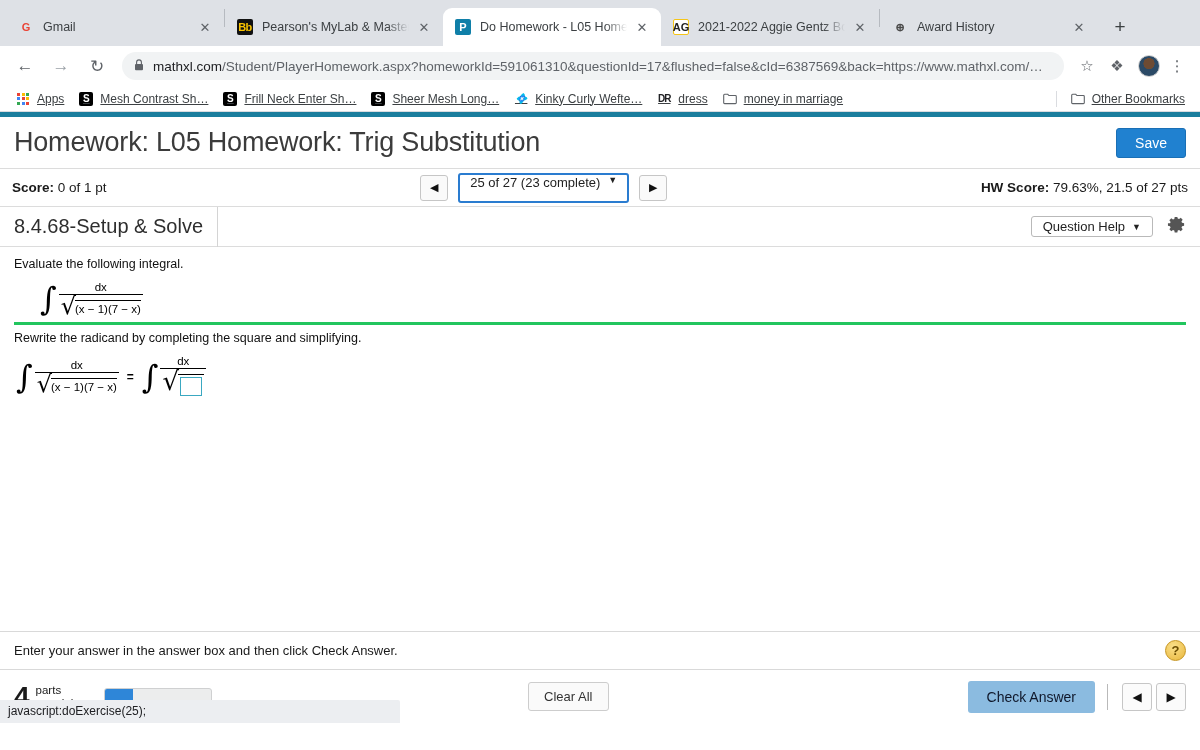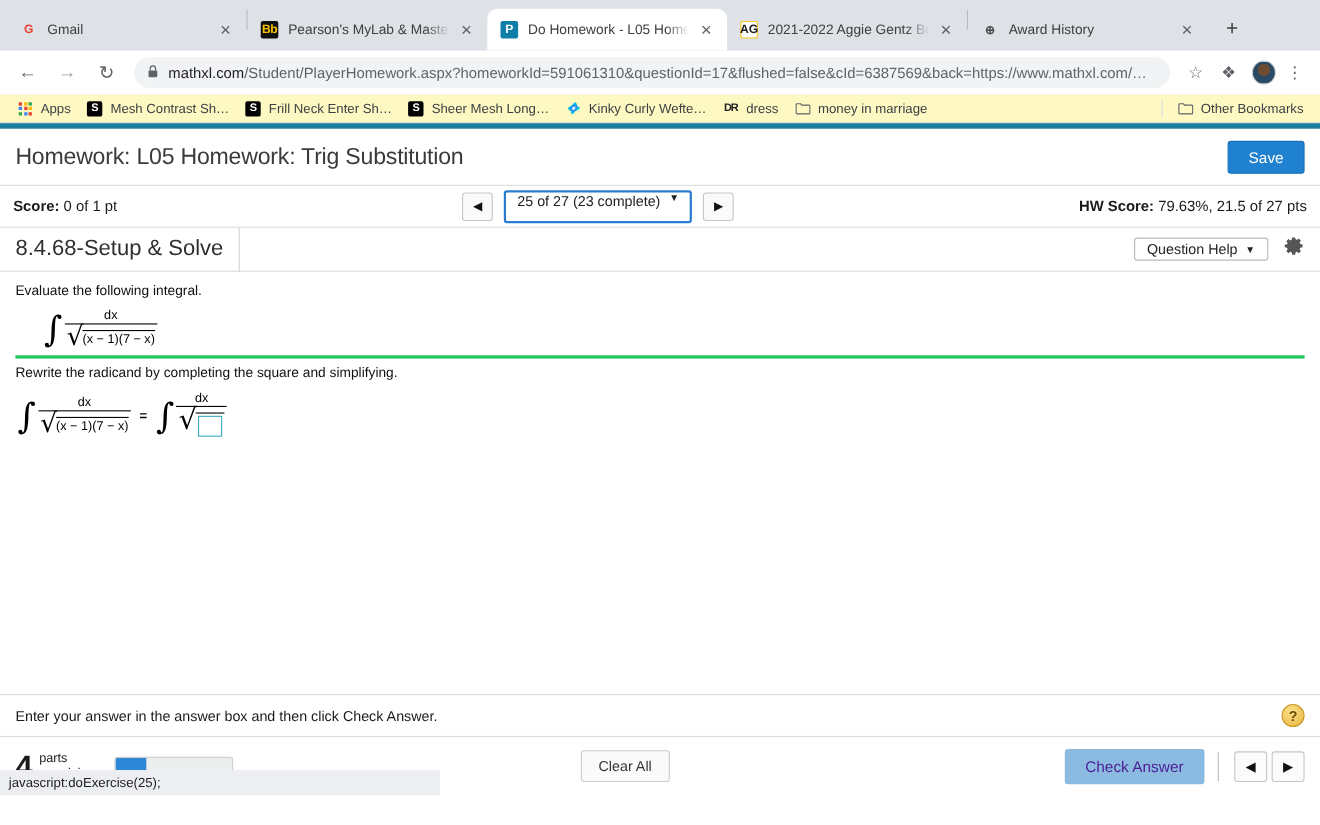--- a/index.html
+++ b/index.html
@@ -77,23 +77,24 @@
     width: 26px; height: 26px; display: flex; align-items: center;
     justify-content: center; color: #5f6368; font-size: 15px; margin-left: 4px;
   }
   #avatar {
     width: 22px; height: 22px; border-radius: 50%; margin-left: 8px;
     background: radial-gradient(circle at 50% 38%, #6d4b33 0 34%, #2b4a66 36% 100%);
     border: 1px solid #cfcfcf;
   }
 
   #bookmarks {
-    height: 26px; background: #fef9c3; display: flex; align-items: center;
+    height: 26px; background: #ffffff; display: flex; align-items: center;
     padding: 0 8px; font-size: 12px; color: #3c4043;
     border-bottom: 1px solid #dadce0;
+    text-decoration: underline;
   }
   .bm { display: flex; align-items: center; padding: 0 7px; height: 22px; white-space: nowrap; }
   .bm .bm-ico {
     width: 16px; height: 16px; flex: 0 0 16px; margin-right: 6px;
     display: flex; align-items: center; justify-content: center; font-size: 10px;
   }
   .ico-apps { display: grid; grid-template-columns: repeat(3, 3px); gap: 1.5px; }
   .ico-apps i { width: 3px; height: 3px; display: block; }
   .ico-apps i:nth-child(1) { background: #ea4335; }
   .ico-apps i:nth-child(2) { background: #fbbc05; }
@@ -124,21 +125,21 @@
   #user-icon { margin-left: 7px; font-size: 12px; color: #58595b; }
   #hdr-pipe { margin: 0 14px; color: #9a9a9a; font-weight: normal; }
   #datetime { color: #333; font-size: 13.5px; font-weight: bold; }
 
   #teal-rule { height: 5px; background: #1b7e9e; }
 
   #title-row {
     height: 52px; display: flex; align-items: center; padding: 0 14px;
     border-bottom: 1px solid #dcdcdc;
   }
-  #hw-title { font-size: 21px; color: #3b3b3b; font-weight: normal; letter-spacing: -0.2px; }
+  #hw-title { font-size: 27px; color: #3b3b3b; font-weight: normal; letter-spacing: -0.2px; }
   #title-row .spacer { flex: 1 1 auto; }
   #save-btn {
     background: #2081d0; color: #fff; border: 1px solid #1a6fb5; border-radius: 3px;
     font-size: 14px; padding: 6px 18px; cursor: pointer;
   }
 
   #score-row {
     height: 38px; display: flex; align-items: center; padding: 0 12px;
     border-bottom: 1px solid #dcdcdc; font-size: 13.5px; color: #1a1a1a;
   }
@@ -222,21 +223,21 @@
     border: 1px solid #cfd0d1; border-radius: 3px; overflow: hidden;
   }
   #progress-fill { height: 100%; width: 26%; background: #2e86d8; }
   #action-row .sp1 { flex: 0 0 316px; }
   #clear-all {
     border: 1px solid #cdcdcd; border-radius: 3px; background: #fafafa;
     font-size: 13px; color: #333; padding: 6px 15px; cursor: pointer;
   }
   #action-row .sp2 { flex: 1 1 auto; }
   #check-answer {
-    background: #8bbbe0; color: #4c1d95; border: none; border-radius: 3px;
+    background: #8bbbe0; color: #0f172a; border: none; border-radius: 3px;
     font-size: 14px; padding: 8px 19px; cursor: pointer;
   }
   #page-arrows { display: flex; align-items: center; margin-left: 12px; }
   #page-arrows .bar { width: 1px; height: 26px; background: #b9b9b9; margin-right: 10px; }
   .pg-arrow {
     width: 30px; height: 28px; border: 1px solid #c6c6c6; background: #fbfbfb;
     border-radius: 3px; display: flex; align-items: center; justify-content: center;
     font-size: 12px; color: #111; cursor: pointer; margin-left: 4px;
   }
 

